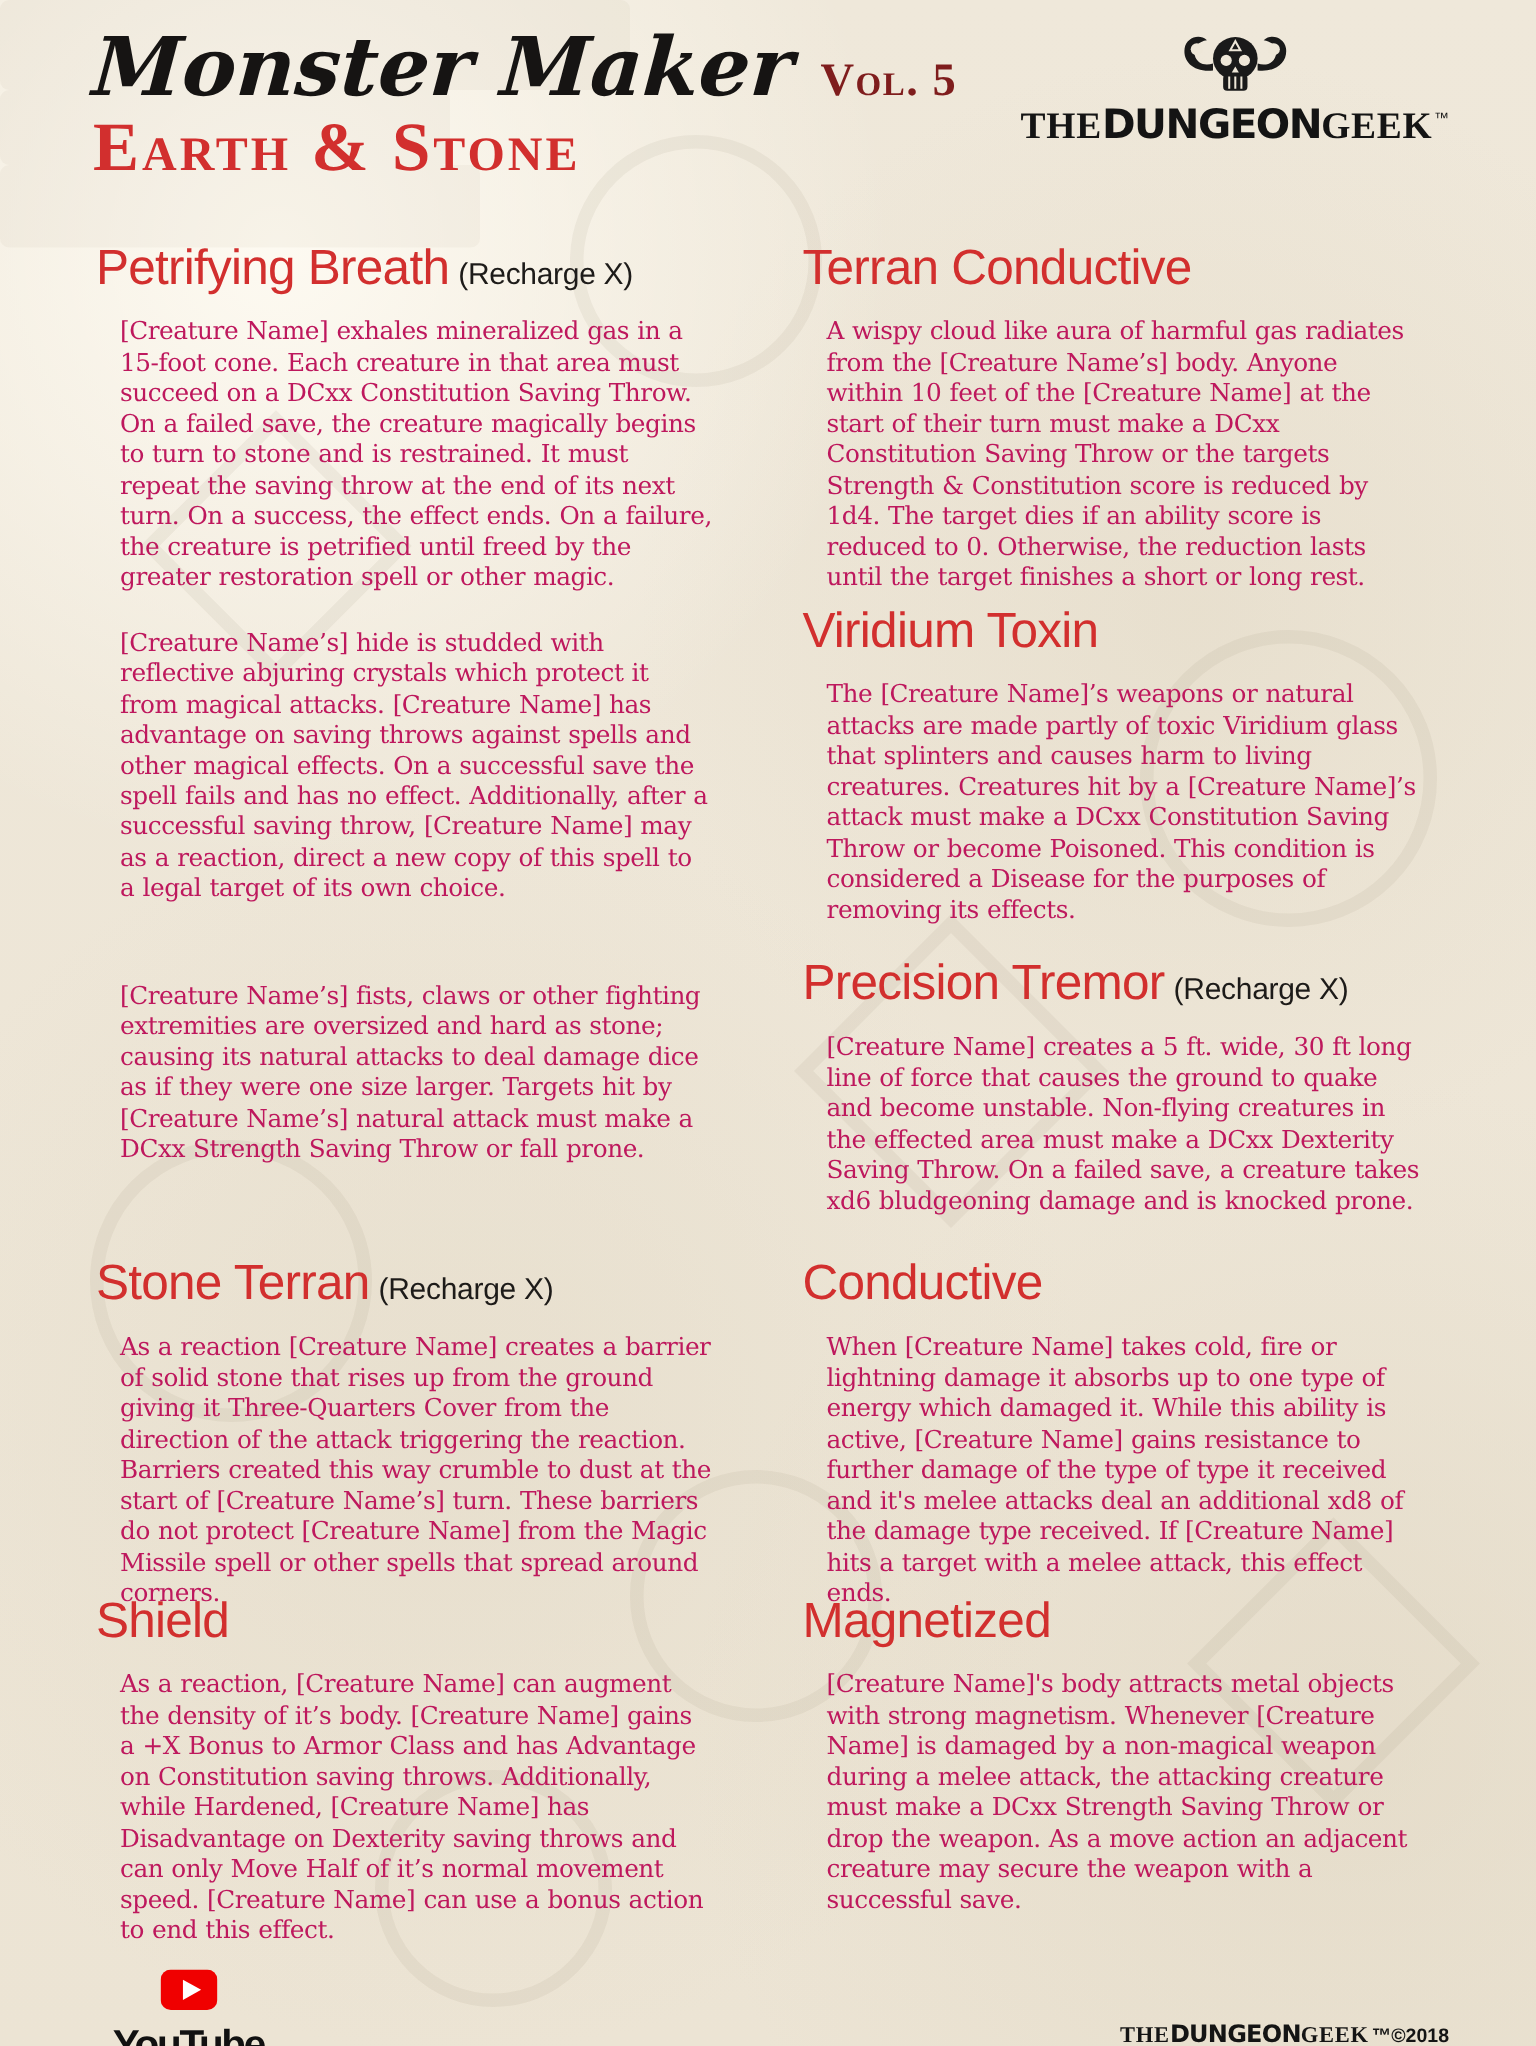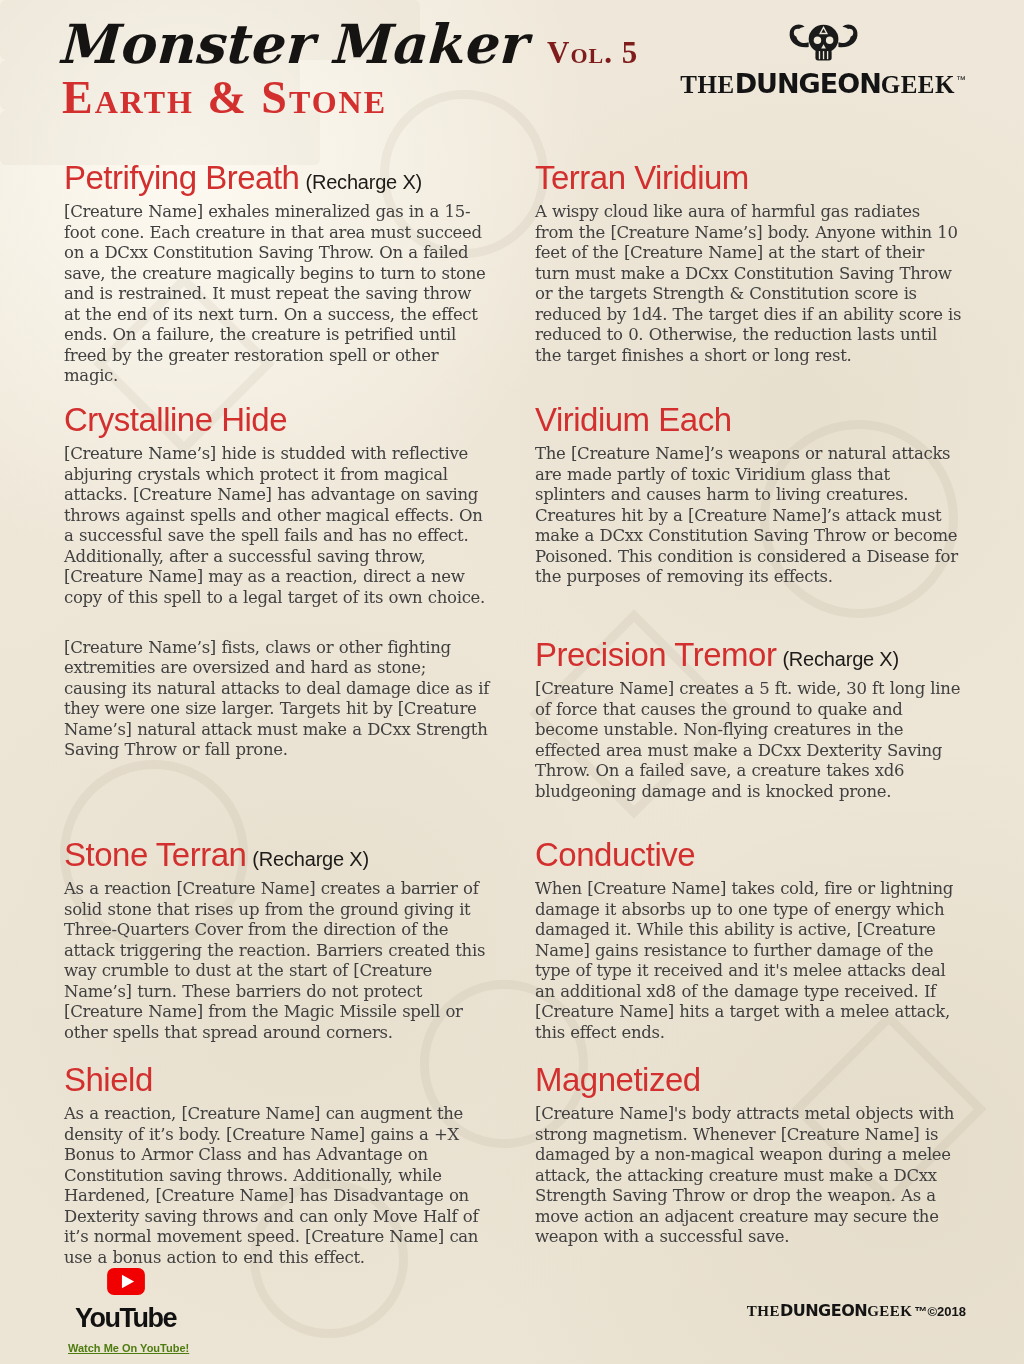--- a/index.html
+++ b/index.html
@@ -58,22 +58,22 @@
     padding:40px 62px 0 64px; align-items:start;
   }
   .section { }
   .section h2 {
     margin:0 0 7px 0; font-weight:400; font-size:33px; line-height:1.05;
     color:#d22f2e; letter-spacing:-0.5px;
     font-family:"Liberation Sans", sans-serif;
   }
   .recharge { font-size:20px; color:#1d1b19; letter-spacing:-0.2px; margin-left:6px; font-weight:400; }
   .section p {
-    margin:0; font-family:"DejaVu Serif", serif; font-size:16.5px; line-height:1.24;
-    color:#404040; letter-spacing:-0.3px; word-spacing:0.5px;
+    margin:16px; font-family:"DejaVu Serif", serif; font-size:16.5px; line-height:1.24;
+    color:#be185d; letter-spacing:-0.3px; word-spacing:0.5px;
   }
 
   
   .footer {
     margin-top:auto; display:flex; justify-content:space-between; align-items:center;
     padding:0 58px 20px 62px;
   }
   .yt-group { display:flex; align-items:center; gap:8px;flex-direction:column; }
   .yt-icon { width:38px; height:27px; display:block; }
   .yt-wordmark {
@@ -151,31 +151,30 @@
   </div>
 
   <div class="content">
 
     <div class="section">
       <h2><span>Petrifying Breath</span><span class="recharge">(Recharge X)</span></h2>
       <p>[Creature Name] exhales mineralized gas in a 15-foot cone. Each creature in that area must succeed on a DCxx Constitution Saving Throw. On a failed save, the creature magically begins to turn to stone and is restrained. It must repeat the saving throw at the end of its next turn. On a success, the effect ends. On a failure, the creature is petrified until freed by the greater restoration spell or other magic.</p>
     </div>
 
     <div class="section">
-      <h2><span>Terran Viridium</span><span class="recharge"></span></h2>
+      <h2><span>Terran Conductive</span><span class="recharge"></span></h2>
       <p>A wispy cloud like aura of harmful gas radiates from the [Creature Name’s] body. Anyone within 10 feet of the [Creature Name] at the start of their turn must make a DCxx Constitution Saving Throw or the targets Strength &amp; Constitution score is reduced by 1d4. The target dies if an ability score is reduced to 0. Otherwise, the reduction lasts until the target finishes a short or long rest.</p>
     </div>
 
     <div class="section">
-      <h2><span>Crystalline Hide</span><span class="recharge"></span></h2>
       <p>[Creature Name’s] hide is studded with reflective abjuring crystals which protect it from magical attacks. [Creature Name] has advantage on saving throws against spells and other magical effects. On a successful save the spell fails and has no effect. Additionally, after a successful saving throw, [Creature Name] may as a reaction, direct a new copy of this spell to a legal target of its own choice.</p>
     </div>
 
     <div class="section">
-      <h2><span>Viridium Each</span><span class="recharge"></span></h2>
+      <h2><span>Viridium Toxin</span><span class="recharge"></span></h2>
       <p>The [Creature Name]’s weapons or natural attacks are made partly of toxic Viridium glass that splinters and causes harm to living creatures. Creatures hit by a [Creature Name]’s attack must make a DCxx Constitution Saving Throw or become Poisoned. This condition is considered a Disease for the purposes of removing its effects.</p>
     </div>
 
     <div class="section">
       <p>[Creature Name’s] fists, claws or other fighting extremities are oversized and hard as stone; causing its natural attacks to deal damage dice as if they were one size larger. Targets hit by [Creature Name’s] natural attack must make a DCxx Strength Saving Throw or fall prone.</p>
     </div>
 
     <div class="section">
       <h2><span>Precision Tremor</span><span class="recharge">(Recharge X)</span></h2>
       <p>[Creature Name] creates a 5 ft. wide, 30 ft long line of force that causes the ground to quake and become unstable. Non-flying creatures in the effected area must make a DCxx Dexterity Saving Throw. On a failed save, a creature takes xd6 bludgeoning damage and is knocked prone.</p>

